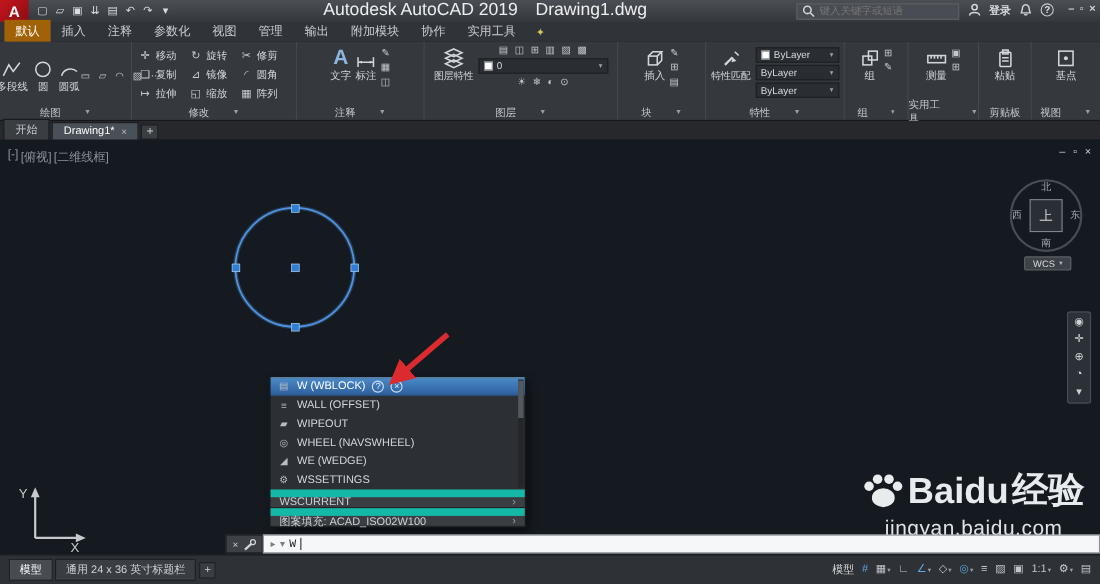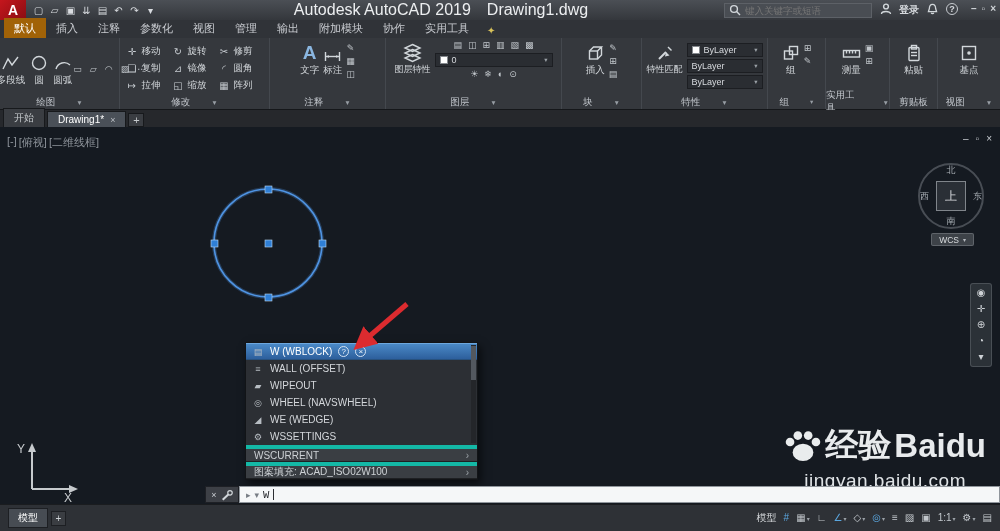--- a/index.html
+++ b/index.html
@@ -81,21 +81,21 @@
   .navbar{position:absolute;right:8px;top:156px;width:22px;background:rgba(72,77,83,.45);border:1px solid rgba(120,126,132,.4);border-radius:3px;display:flex;flex-direction:column;align-items:center;padding:4px 0;gap:6px;}
   .navbar span{color:#ced2d6;font-size:10px;line-height:1;}
 
   
   .cmd-popup{position:absolute;left:245px;top:215px;width:233px;background:#2c2f34;border:1px solid #121417;box-shadow:3px 4px 8px rgba(0,0,0,.55);font-size:10px;}
   .prow{height:17px;display:flex;align-items:center;gap:6px;padding:0 10px 0 6px;color:#d4d7db;white-space:nowrap;}
   .prow .pg{width:12px;text-align:center;color:#b7bdc3;font-size:9px;flex:0 0 auto;}
   .prow.selected{background:linear-gradient(#4a89c7,#2d5f9c);border-top:1px solid #6da7de;border-bottom:1px solid #27517f;color:#fff;}
   .badge{width:11px;height:11px;border-radius:50%;border:1px solid #d3e2f3;color:#eef4fb;font-size:8px;display:flex;align-items:center;justify-content:center;flex:0 0 auto;}
   .badge:first-of-type{margin-left:auto;}
-  .psec{height:17px;display:flex;align-items:center;gap:6px;padding:0 8px;background:#3a3e43;border-top:4px solid #14b8a6;border-bottom:1px solid #1e2023;color:#cdd1d5;white-space:nowrap;}
+  .psec{height:17px;display:flex;align-items:center;gap:6px;padding:0 8px;background:#3a3e43;border-top:7px solid #14b8a6;border-bottom:1px solid #1e2023;color:#cdd1d5;white-space:nowrap;}
   .psec .arr{margin-left:auto;color:#9aa0a6;font-size:10px;}
   .pscroll{position:absolute;right:1px;top:2px;width:5px;height:98px;background:#24262a;}
   .pscroll .thumb{position:absolute;top:1px;left:0;width:5px;height:34px;background:#53585f;}
 
   
   .cmdbar{position:absolute;left:205px;right:0;bottom:1px;height:17px;display:flex;}
   .cmdstrip{width:34px;background:#3d4046;border:1px solid #1e2025;display:flex;align-items:center;justify-content:center;gap:4px;color:#c9cdd2;font-size:9px;}
   .cmdinput{flex:1;background:#f5f7f8;border:1px solid #90969c;display:flex;align-items:center;gap:4px;padding:0 6px;color:#23262a;font-size:10.5px;}
   .cmdinput .pr{color:#777d84;font-size:9px;}
   .cmdinput .cv{font-family:"Liberation Mono","DejaVu Sans Mono",monospace;}
@@ -658,22 +658,22 @@
       <div class="wm-brand">
         <svg width="38" height="35" viewBox="0 0 44 40">
           <g fill="#e9eced">
             <ellipse cx="22" cy="28" rx="12" ry="10"></ellipse>
             <circle cx="7" cy="16" r="5"></circle>
             <circle cx="16" cy="8.5" r="5"></circle>
             <circle cx="28" cy="8.5" r="5"></circle>
             <circle cx="37" cy="16" r="5"></circle>
           </g>
         </svg>
+        <span>Baidu</span>
         <span>经验</span>
-        <span>Baidu</span>
       </div>
       <div class="wm-url">jingyan.baidu.com</div>
     </div>
 
     <svg class="ucs" width="66" height="64" viewBox="0 0 66 64">
       <g stroke="#c6cacd" stroke-width="2" fill="none">
         <line x1="18" y1="50" x2="18" y2="11"></line>
         <line x1="18" y1="50" x2="57" y2="50"></line>
       </g>
       <polygon points="18,4 14,13 22,13" fill="#c6cacd"></polygon>
@@ -696,20 +696,21 @@
         <span class="cv">W</span>
         <span class="cmdcaret"></span>
       </div>
     </div>
   </div>
 
   <footer class="bottombar">
     <div class="ltabs">
 
     <span class="ltab active">模型</span>
+        <span class="ltab">通用 24 x 36 英寸标题栏</span>
       </div>
     <span class="laddl">+</span>
     <span class="bspacer"></span>
     <span class="smodel">模型</span>
     <div class="sicons">
 
         <span class="sicon active">
           <span class="sg">#</span>
 
         </span>

